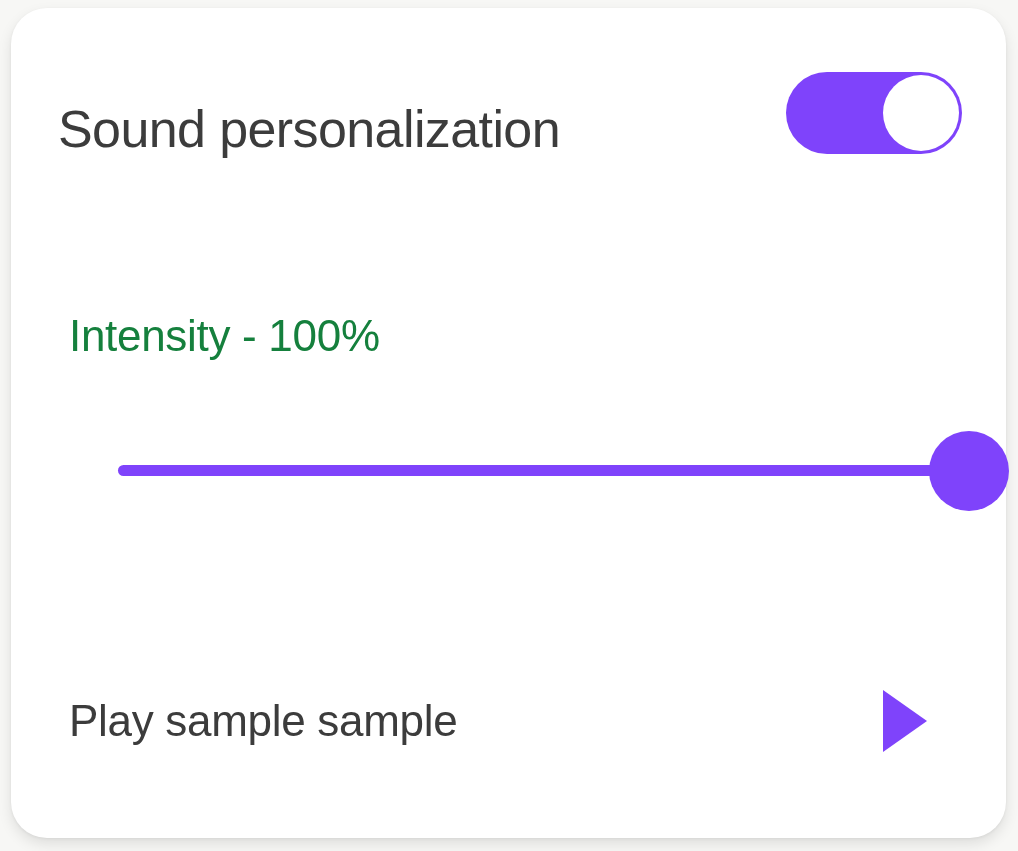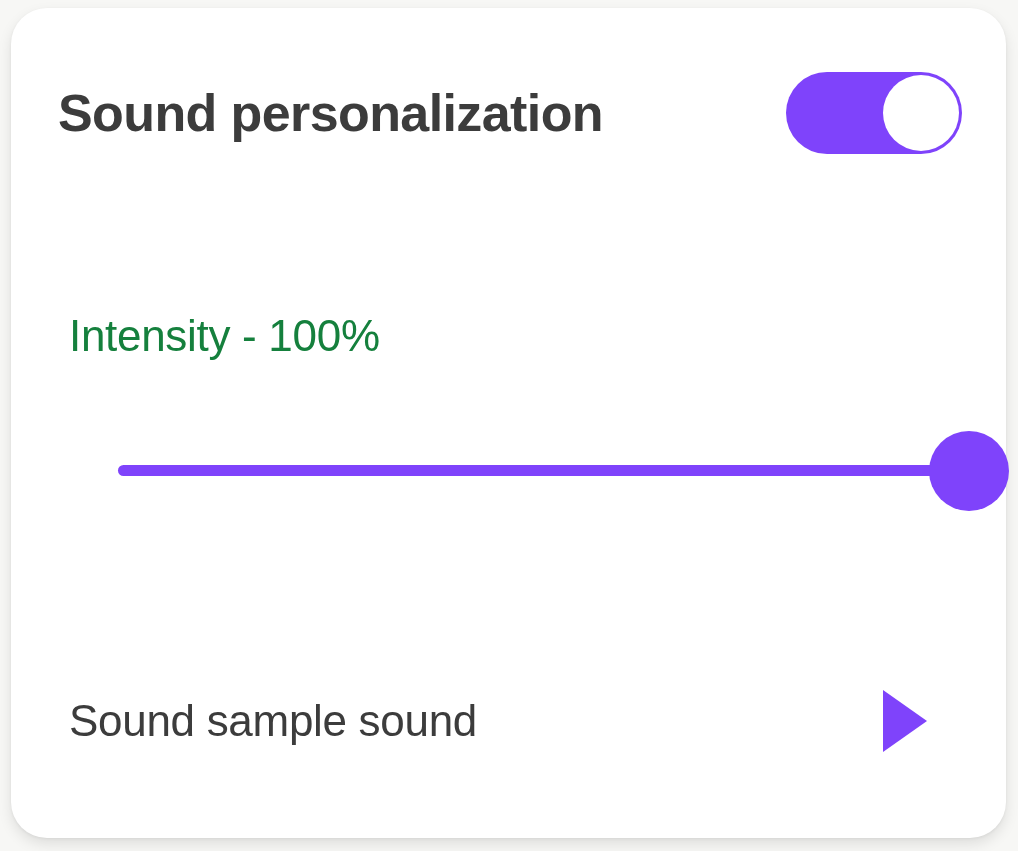--- a/index.html
+++ b/index.html
@@ -39,25 +39,25 @@
     position: absolute;
     left: 47px;
     top: 56px;
     width: 904px;
     height: 98px;
   }
 
   .title {
     position: absolute;
     left: 0;
-    top: 0;
+    top: 16px;
     height: 98px;
     line-height: 98px;
     font-size: 52px;
-    font-weight: 700;
+    font-weight: 400;
     letter-spacing: -0.6px;
     color: #3c3c3c;
     white-space: nowrap;
   }
 
   
   .toggle {
     position: absolute;
     right: 0;
     top: 8px;
@@ -171,21 +171,21 @@
     <div class="intensity-label">Intensity - 100%</div>
 
     <div class="slider">
       <div class="track-wrap">
         <div class="track-fill" style="width: 851px; background: rgb(127, 67, 251);"></div>
       </div>
       <div class="thumb" style="left: 851px; background: rgb(127, 67, 251);"></div>
     </div>
 
     <div class="play-row">
-      <div class="play-label">Sound sample sound</div>
+      <div class="play-label">Play sample sample</div>
 
       <svg class="play-button" viewBox="0 0 48 66">
         <polygon points="2,2 46,33 2,64" fill="#7f43fb"></polygon>
       </svg>
     </div>
 
   </div>
 </div>
 
 </body></html>

